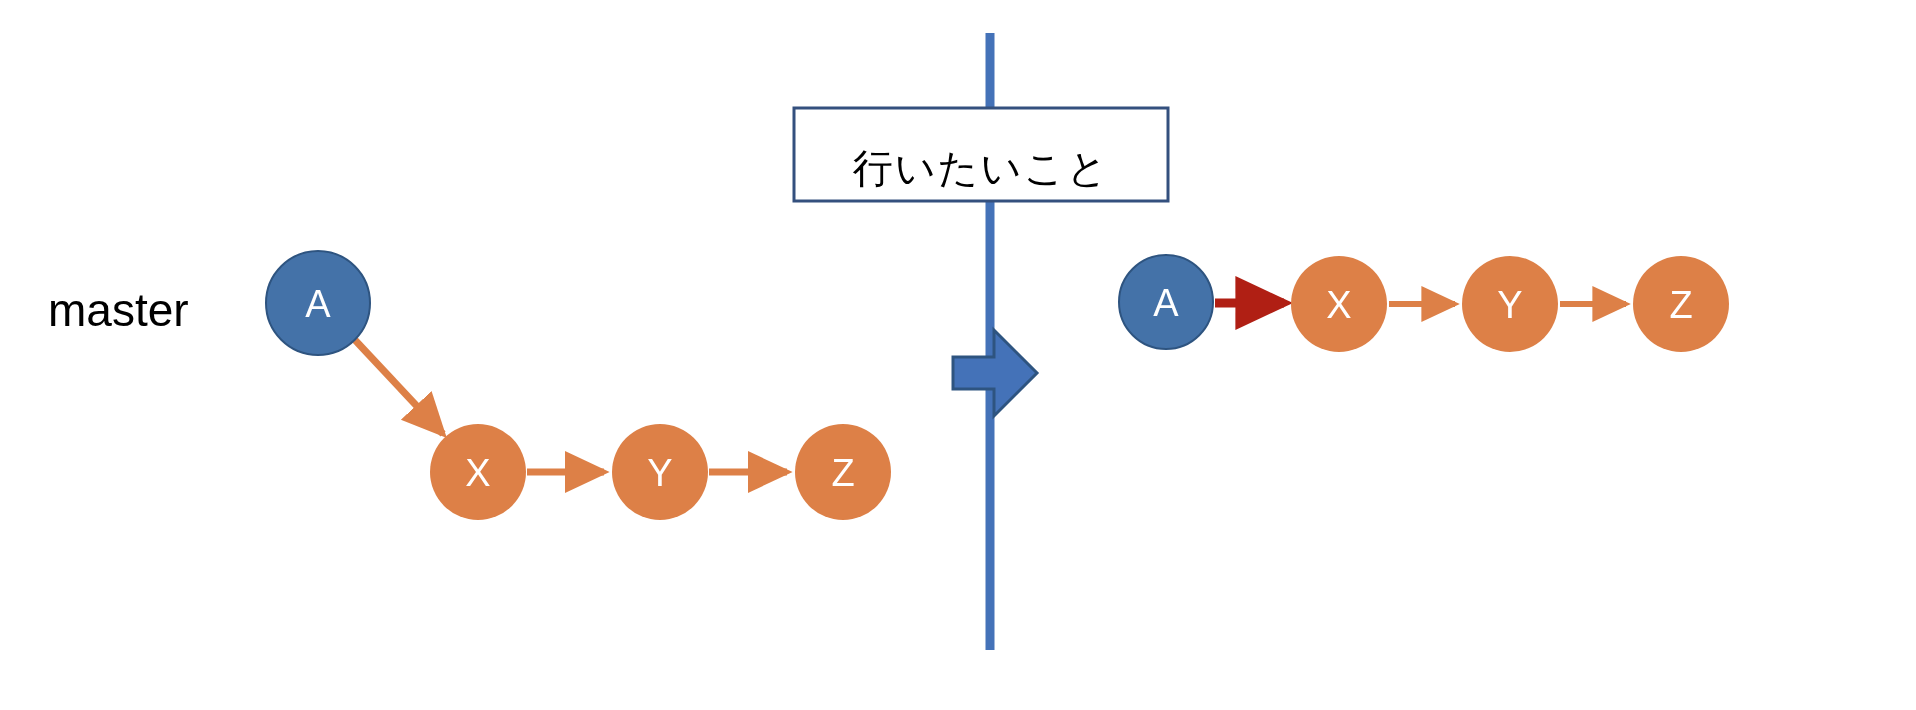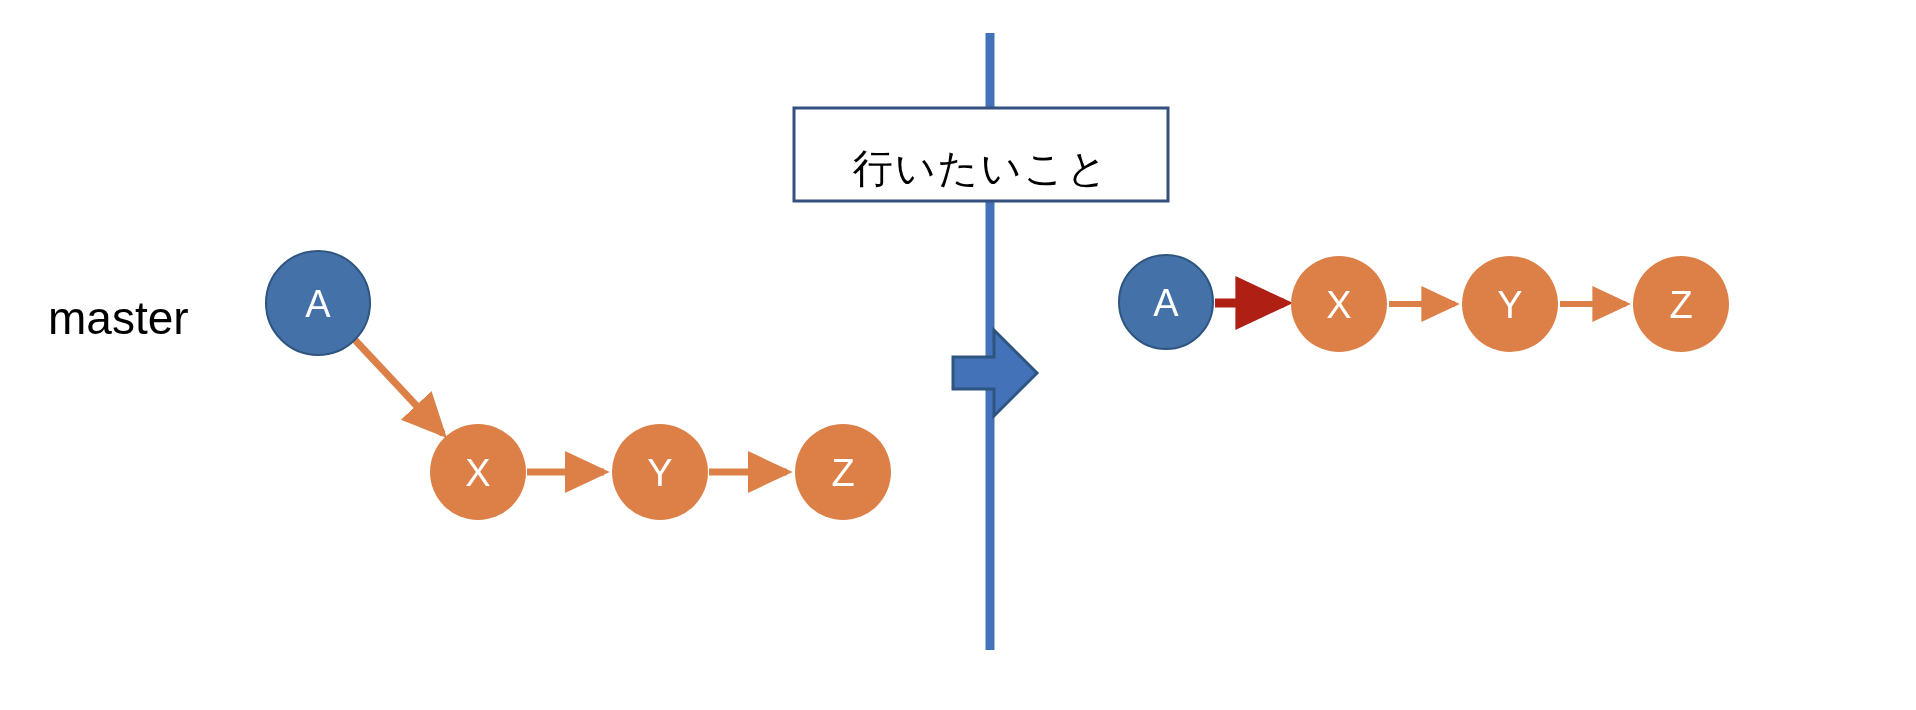--- a/index.html
+++ b/index.html
@@ -27,21 +27,21 @@
   }
   .branch-label {
     position: absolute;
     color: #000000;
     font-size: 46px;
     font-weight: 400;
     line-height: 1;
     white-space: nowrap;
     font-family: "Liberation Sans", "DejaVu Sans", sans-serif;
   }
-  #label-master { left: 48px; top: 295px; }
+  #label-master { left: 48px; top: 287px; }
   #label-develop { left: 36px; top: 447px; }
 
   .node-text {
     fill: #ffffff;
     font-size: 38px;
     font-family: "Liberation Sans", "DejaVu Sans", sans-serif;
     text-anchor: middle;
     dominant-baseline: central;
   }
   .callout-text {

